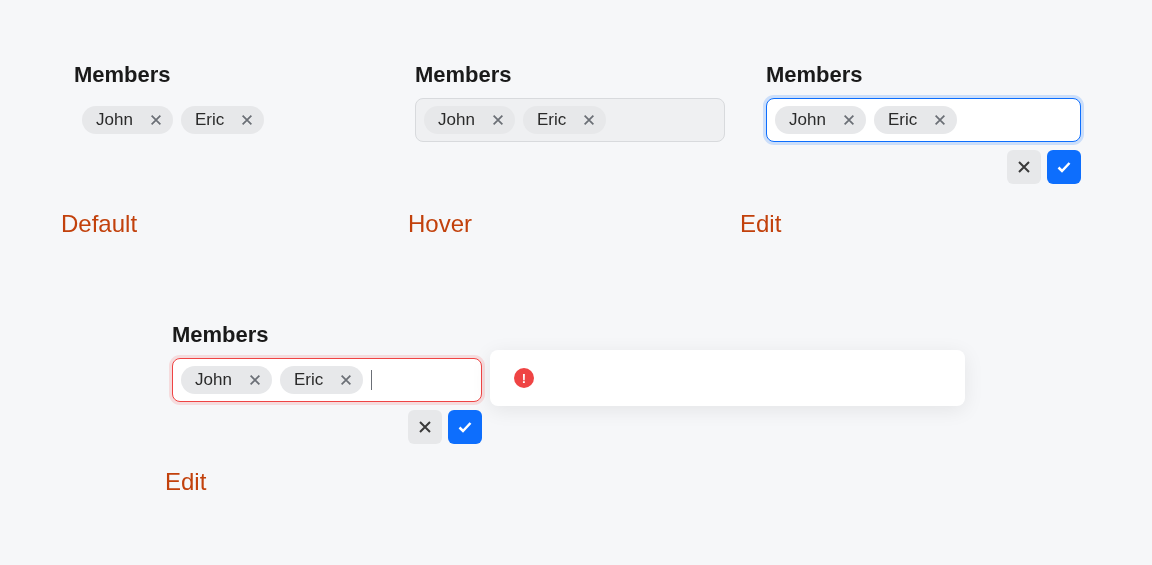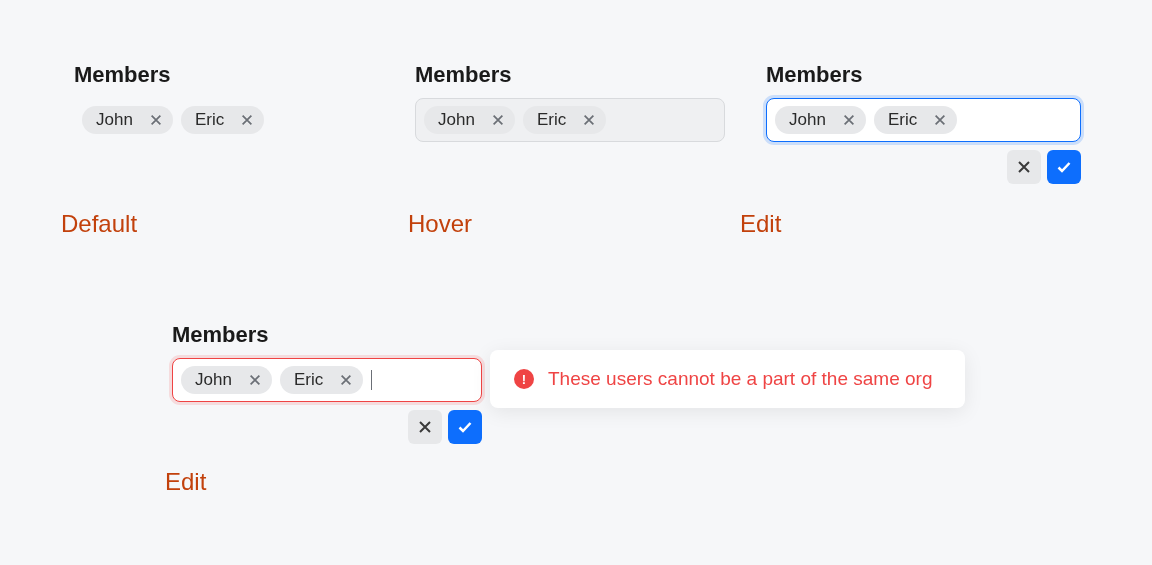--- a/index.html
+++ b/index.html
@@ -255,14 +255,13 @@
       <svg viewBox="0 0 16 16" fill="none" stroke="currentColor" stroke-width="2.5">
           <path d="M2.5 8.5l3.5 3.5 7.5-8"></path>
         </svg>
     </button>
   </div>
 </div>
 <div class="variant s-error state-label">Edit</div>
 
 <div class="variant v-toast error-toast">
   <span class="error-icon">!</span>
-  <span>These users cannot be a part of the same org</span>
 </div>
 
 </body></html>

